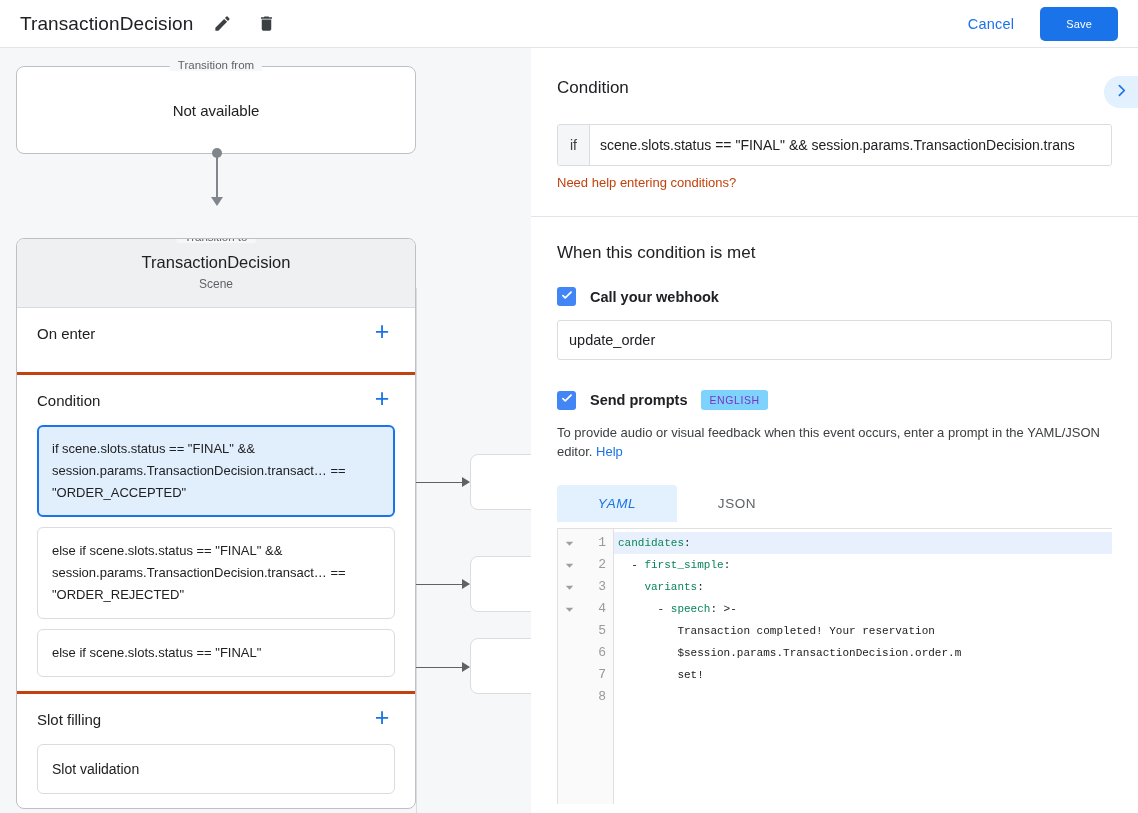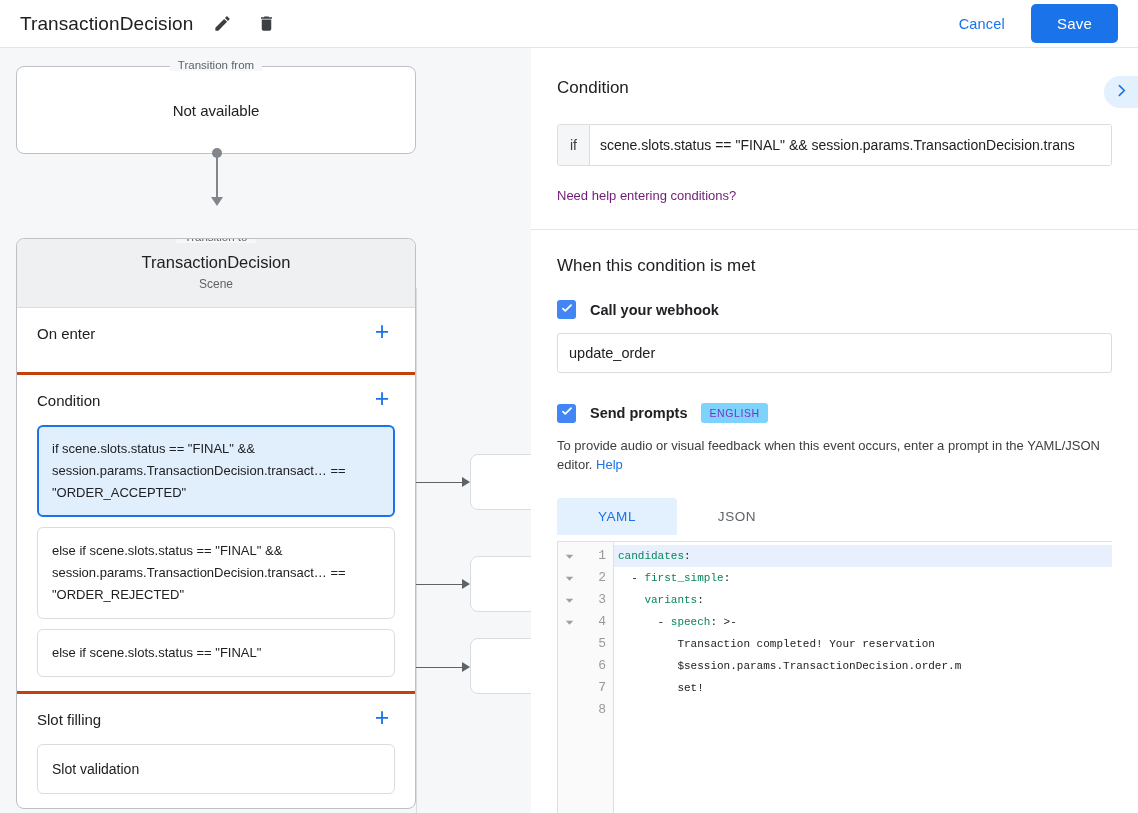--- a/index.html
+++ b/index.html
@@ -27,21 +27,21 @@
   }
   .hdr-icon-btn svg { display: block; }
   .header-spacer { flex: 1; }
   .cancel-btn {
     background: transparent; border: none; color: #1a73e8;
     font-size: 14.5px; font-family: inherit; cursor: pointer;
     padding: 9px 12px; border-radius: 4px; letter-spacing: .2px; text-align: right;
   }
   .save-btn {
     background: #1a73e8; border: none; color: #ffffff;
-    font-size: 15px; font-family: inherit; cursor: pointer;
+    font-size: 11px; font-family: inherit; cursor: pointer;
     padding: 11px 26px; border-radius: 5px; margin-left: 14px; margin-right: 20px;
     letter-spacing: .2px;
   }
 
   
   .left-panel {
     position: absolute; left: 0; top: 48px; width: 531px; height: 765px;
     background: #f6f7f9; overflow: hidden;
   }
   .flow-col { position: absolute; left: 16px; top: 0; width: 400px; }
@@ -146,21 +146,21 @@
   .if-row { display: flex; margin-top: 26px; border: 1px solid #dadce0; border-radius: 3px; overflow: hidden; height: 42px; }
   .if-label {
     width: 32px; background: #f5f6f7; border-right: 1px solid #dadce0;
     display: flex; align-items: center; justify-content: center;
     font-size: 14px; color: #3c4043;
   }
   .if-input {
     flex: 1; border: none; outline: none; padding: 0 10px;
     font-size: 14px; color: #202124; font-family: inherit; background: #ffffff;
   }
-  .help-link { display: inline-block; margin-top: 22px; margin-bottom: 26px; font-size: 13px; color: #701a75; text-decoration: none; cursor: pointer; }
+  .help-link { display: inline-block; margin-top: 9px; margin-bottom: 26px; font-size: 13px; color: #c2410c; text-decoration: none; cursor: pointer; }
 
   .met-title { font-size: 17px; color: #202124; padding-top: 26px; }
   .chk-row { display: flex; align-items: center; margin-top: 24px; }
   .chk {
     width: 19px; height: 19px; border-radius: 3px; background: #4285f4;
     display: flex; align-items: center; justify-content: center; cursor: pointer;
     flex: none;
   }
   .chk-label { font-size: 14.5px; color: #202124; font-weight: bold; margin-left: 14px; }
   .badge {
@@ -175,21 +175,21 @@
     margin-top: 14px; padding: 0 11px; font-size: 14.5px; color: #202124;
     font-family: inherit; outline: none;
   }
 
   .tabs { display: flex; margin-top: 24px; }
   .tab {
     padding: 11px 0; width: 120px; text-align: center;
     font-size: 13.5px; letter-spacing: .6px; cursor: pointer;
     border: none; background: transparent; font-family: inherit; color: #5f6368;
   }
-  .tab.active { background: #e3f0fd; color: #1a73e8; border-radius: 4px 4px 0 0; }
+  .tab.active { background: #e3f0fd; color: #1a73e8; border-radius: 4px 4px 0 0; font-style: italic; }
 
   .editor {
     margin-top: 6px; border-top: 1px solid #e0e0e0; border-left: 1px solid #e0e0e0;
     display: flex; height: 276px; overflow: hidden;
     font-family: "Liberation Mono", "DejaVu Sans Mono", monospace;
   }
   .fold-col { width: 22px; background: #fafafa; padding-top: 3px; }
   .fold { height: 22px; display: flex; align-items: center; justify-content: center; cursor: pointer; }
   .gutter {
     width: 34px; background: #fafafa; border-right: 1px solid #e0e0e0;

